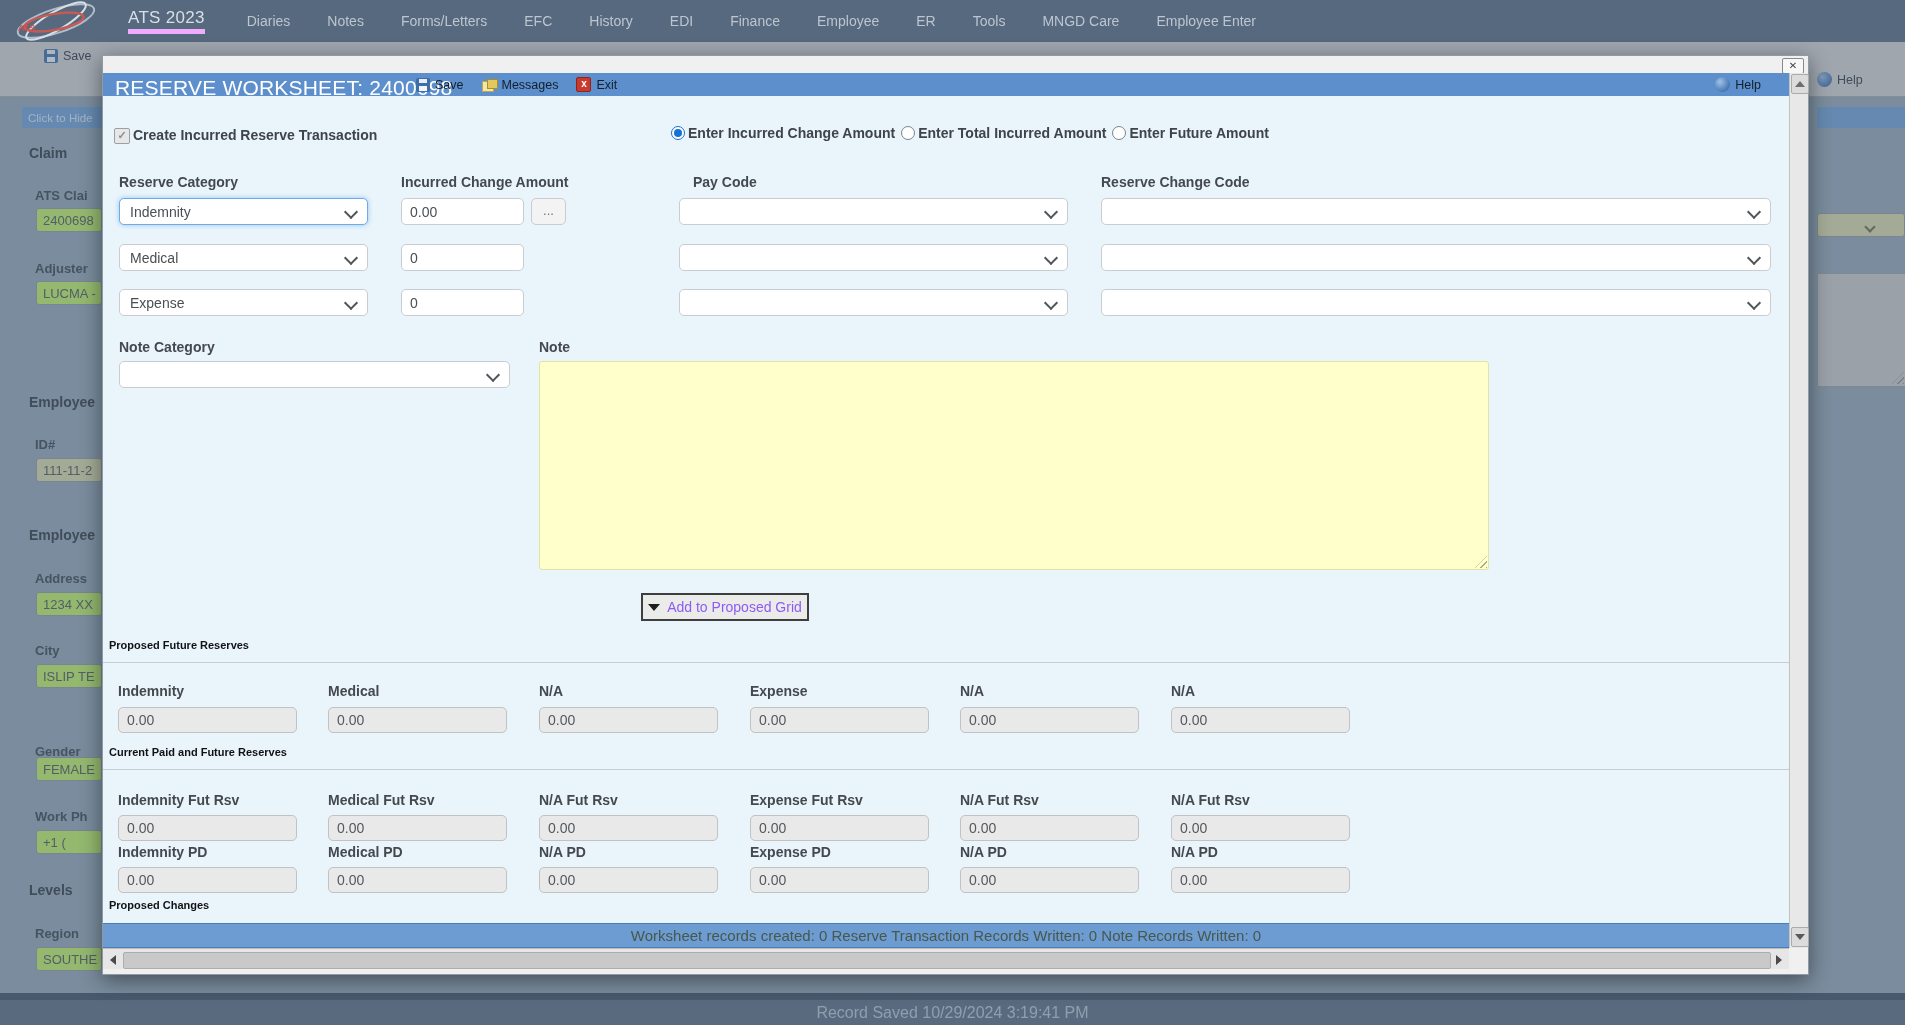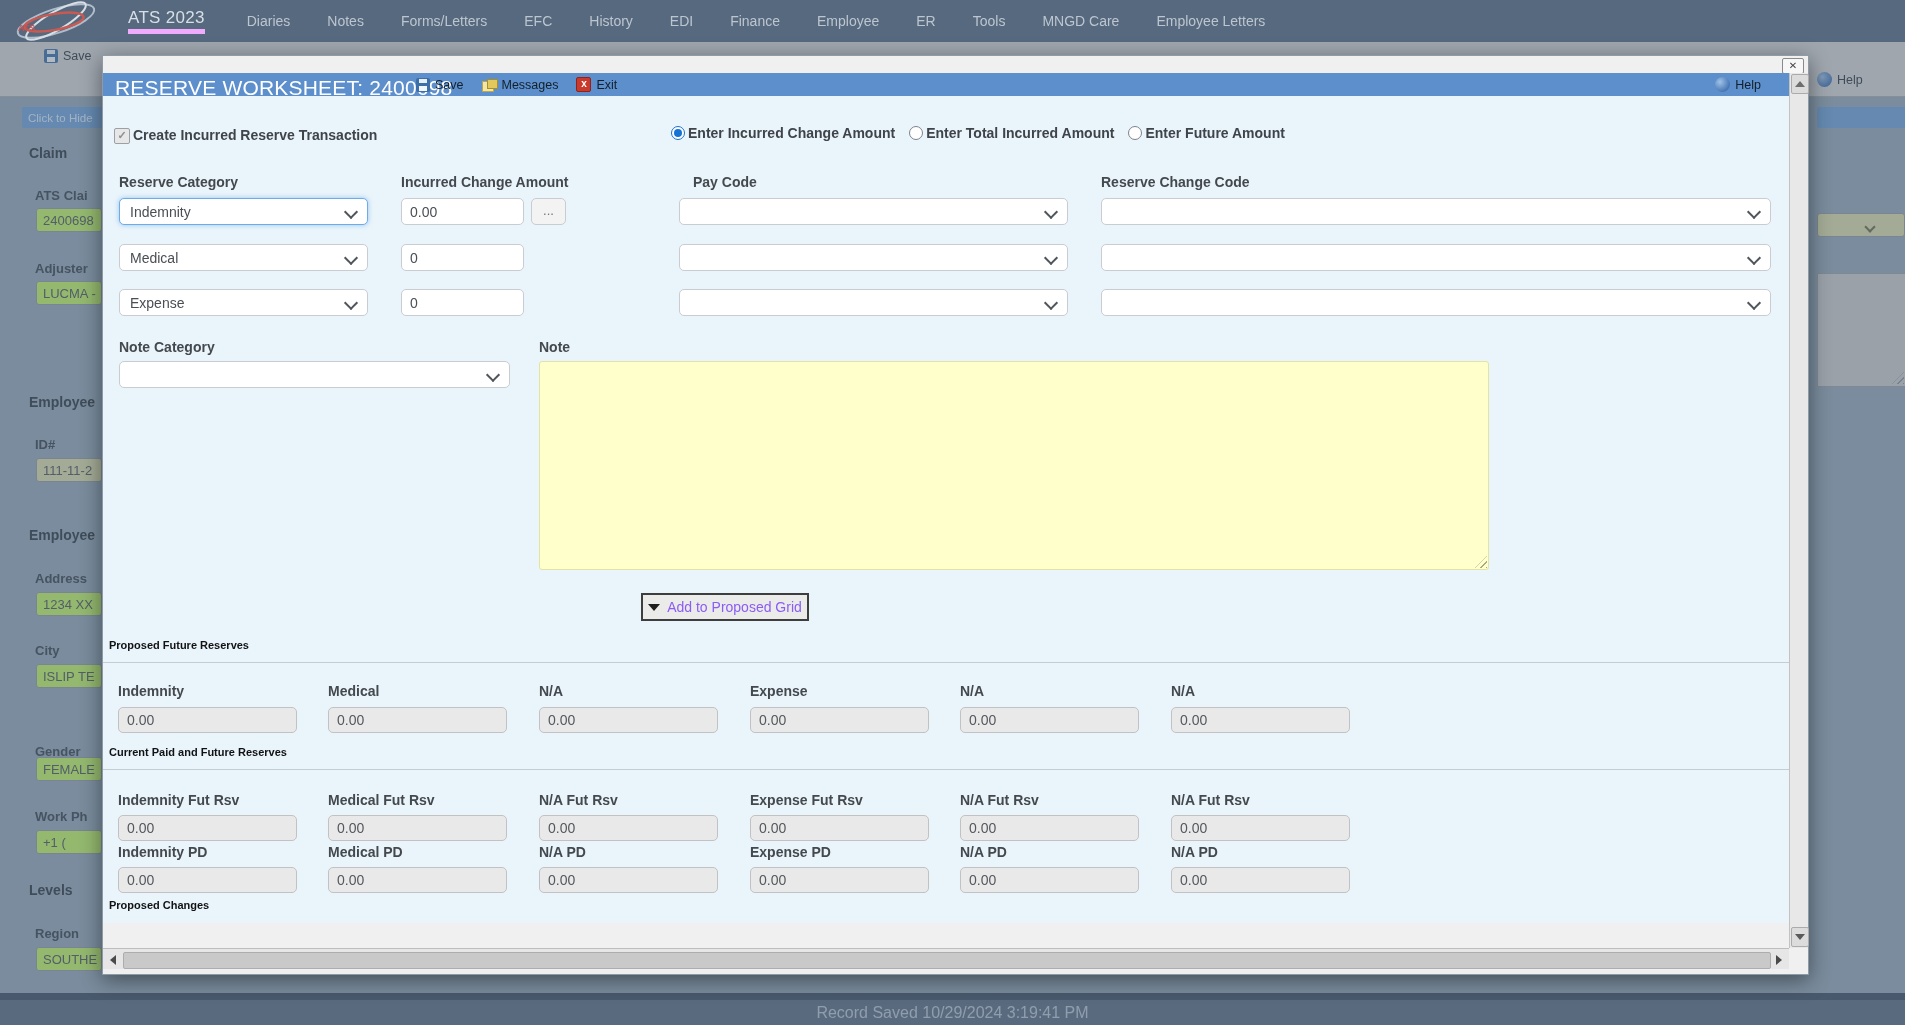--- a/index.html
+++ b/index.html
@@ -77,21 +77,21 @@
   .dots{position:absolute;width:35px;height:27px;background:#F3F3F3;border:1px solid #C9CDD2;border-radius:5px;
         color:#6E757C;text-align:center;line-height:24px;font-size:13px;box-sizing:border-box;}
   .din{position:absolute;width:179px;height:26px;background:#E9E9E9;border:1px solid #C2C2C2;border-radius:5px;
        display:flex;align-items:center;padding:0 8px;font-size:14px;color:#54585D;box-sizing:border-box;}
 
   .cbx{position:absolute;width:14px;height:14px;background:#E7E7E7;border:1px solid #9AA0A6;border-radius:2px;
        color:#8C9197;font-size:11px;line-height:13px;text-align:center;font-weight:700;}
   .radio{width:14px;height:14px;border:1px solid #7C838A;border-radius:50%;background:#fff;box-sizing:border-box;position:relative;flex:none;}
   .radio.on{border-color:#1B6FCE;}
   .radio.on:before{content:"";position:absolute;left:2px;top:2px;width:8px;height:8px;border-radius:50%;background:#1573D4;}
-  .radio-row{position:absolute;display:flex;align-items:flex-start;gap:14px;}
+  .radio-row{position:absolute;display:flex;align-items:flex-start;gap:6px;}
   .radio-opt{display:flex;align-items:center;gap:3px;}
 
   .note{position:absolute;left:436px;top:265px;width:950px;height:209px;background:#FFFFCC;border:1px solid #E3E3A6;
         border-radius:3px;box-sizing:border-box;resize:none;outline:none;font-family:inherit;font-size:14px;color:#555;}
   .note-corner{position:absolute;left:1372px;top:460px;width:12px;height:12px;
      background:repeating-linear-gradient(-45deg,#A9A98A 0 1px,transparent 1px 4px);
      clip-path:polygon(100% 0,100% 100%,0 100%);}
 
   .addbtn{position:absolute;left:538px;top:497px;width:168px;height:28px;background:#EBEBE9;border:2px solid #3E3E3E;
           box-sizing:border-box;display:flex;align-items:center;justify-content:center;gap:7px;font-size:14px;color:#8b5cf6;}
@@ -127,21 +127,21 @@
     <span>Notes</span>
     <span>Forms/Letters</span>
     <span>EFC</span>
     <span>History</span>
     <span>EDI</span>
     <span>Finance</span>
     <span>Employee</span>
     <span>ER</span>
     <span>Tools</span>
     <span>MNGD Care</span>
-    <span>Employee Letters</span>
+    <span>Employee Enter</span>
   </div>
 </div>
 
 <div class="bg-toolbar">
   <div class="bg-tool" style="left:44px;top:7px;">
     <span class="disk"></span>
     <span>Save</span>
   </div>
   <div class="bg-tool" style="left:1817px;top:30px;">
     <span class="globe"></span>
@@ -336,20 +336,21 @@
     <div class="din" style="left:15px;top:771px;">0.00</div>
     <div class="din" style="left:225px;top:771px;">0.00</div>
     <div class="din" style="left:436px;top:771px;">0.00</div>
     <div class="din" style="left:647px;top:771px;">0.00</div>
     <div class="din" style="left:857px;top:771px;">0.00</div>
     <div class="din" style="left:1068px;top:771px;">0.00</div>
 
     <span class="sect" style="left:6px;top:803px;">Proposed Changes</span>
   </div>
 
+  <div class="m-status">Worksheet records created: 0 Reserve Transaction Records Written: 0 Note Records Written: 0</div>
 
   <div class="m-hscroll">
     <span class="h-arrow" style="left:3px;">
         <span class="tri-l"></span>
       </span>
     <span class="h-track"></span>
     <span class="h-arrow" style="right:3px;">
         <span class="tri-r"></span>
       </span>
   </div>

